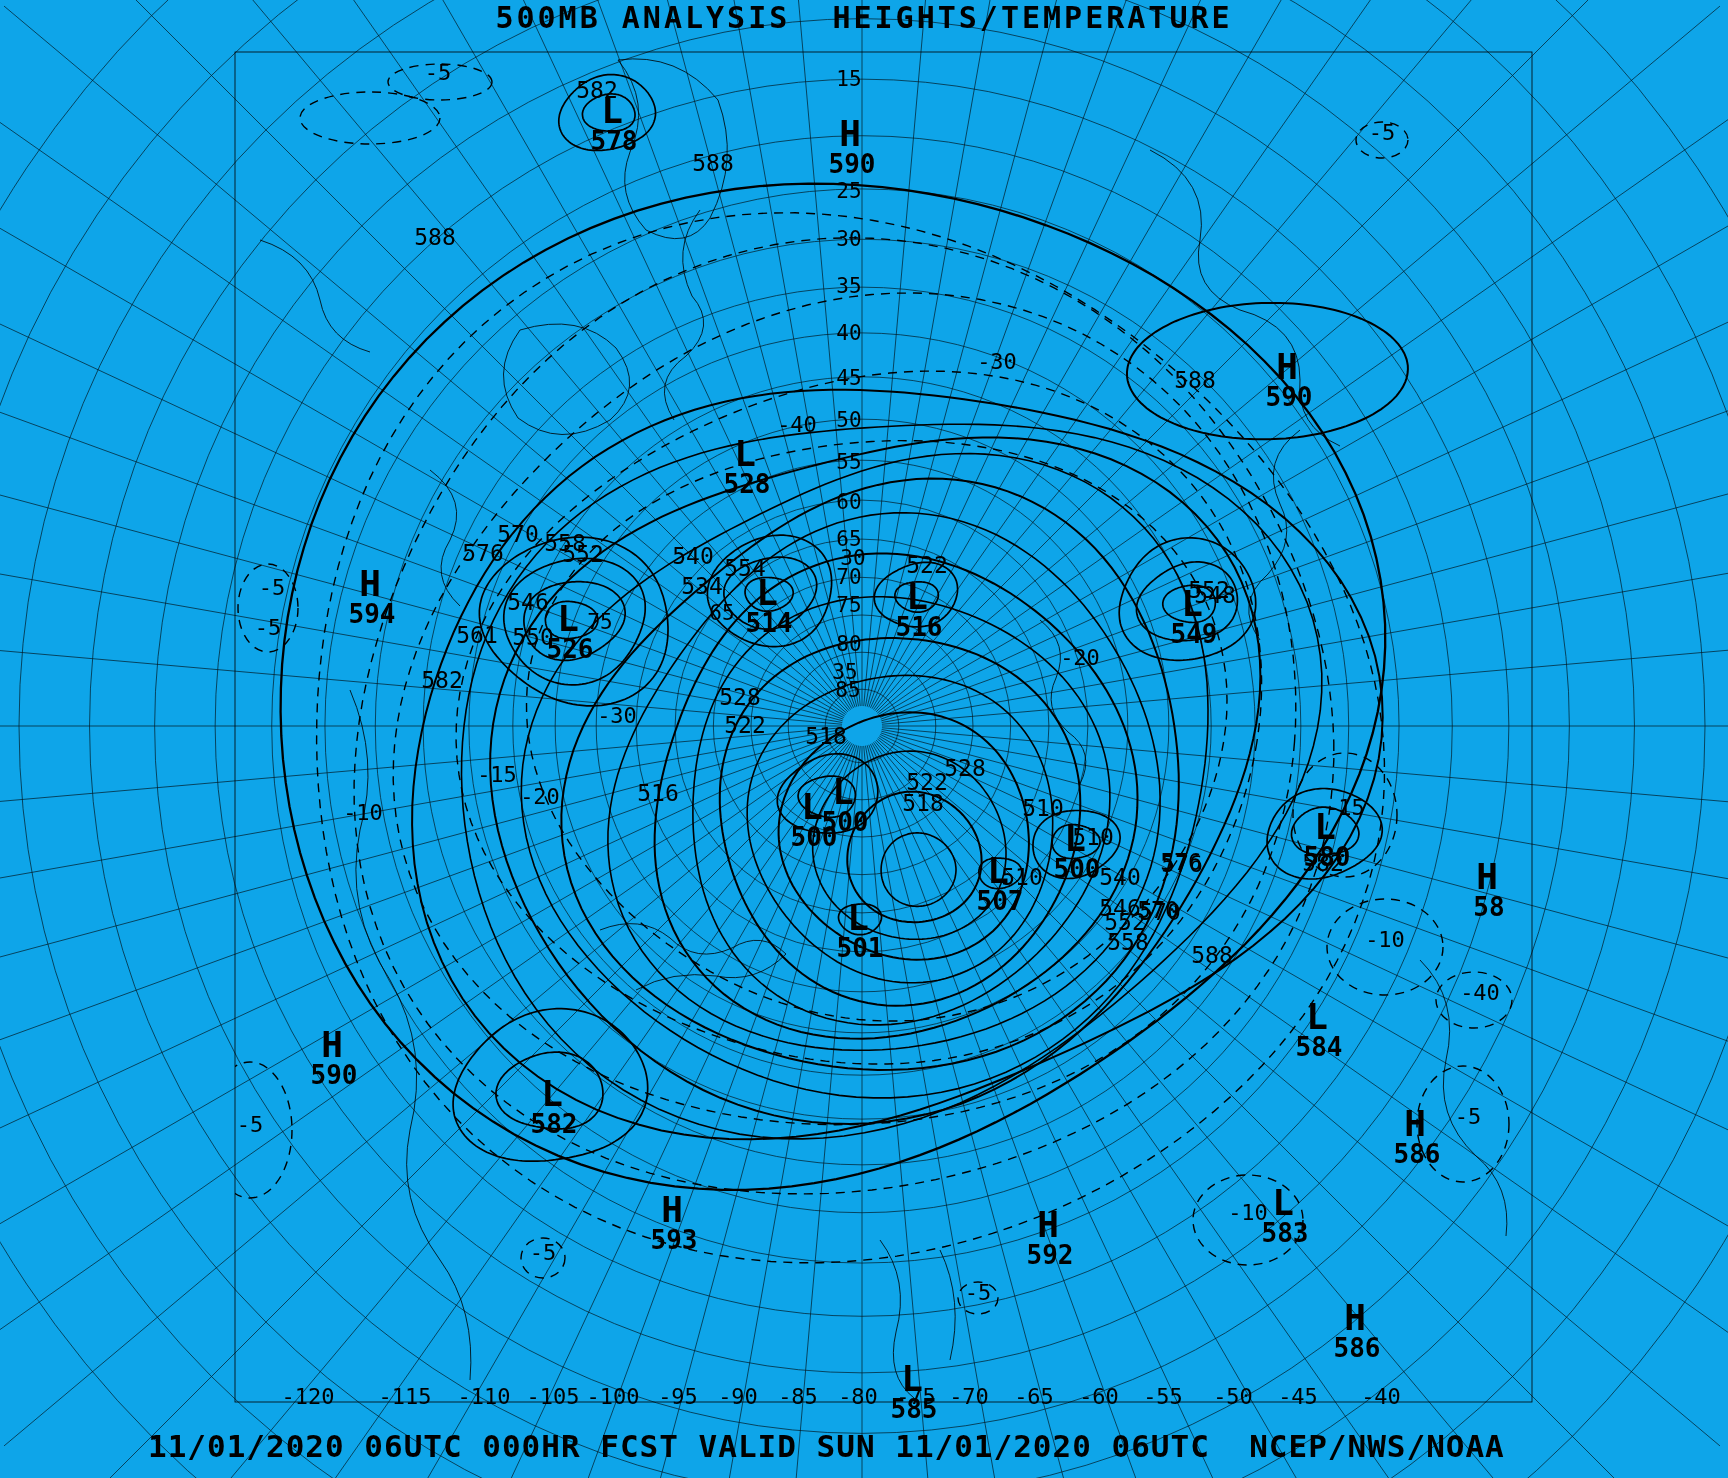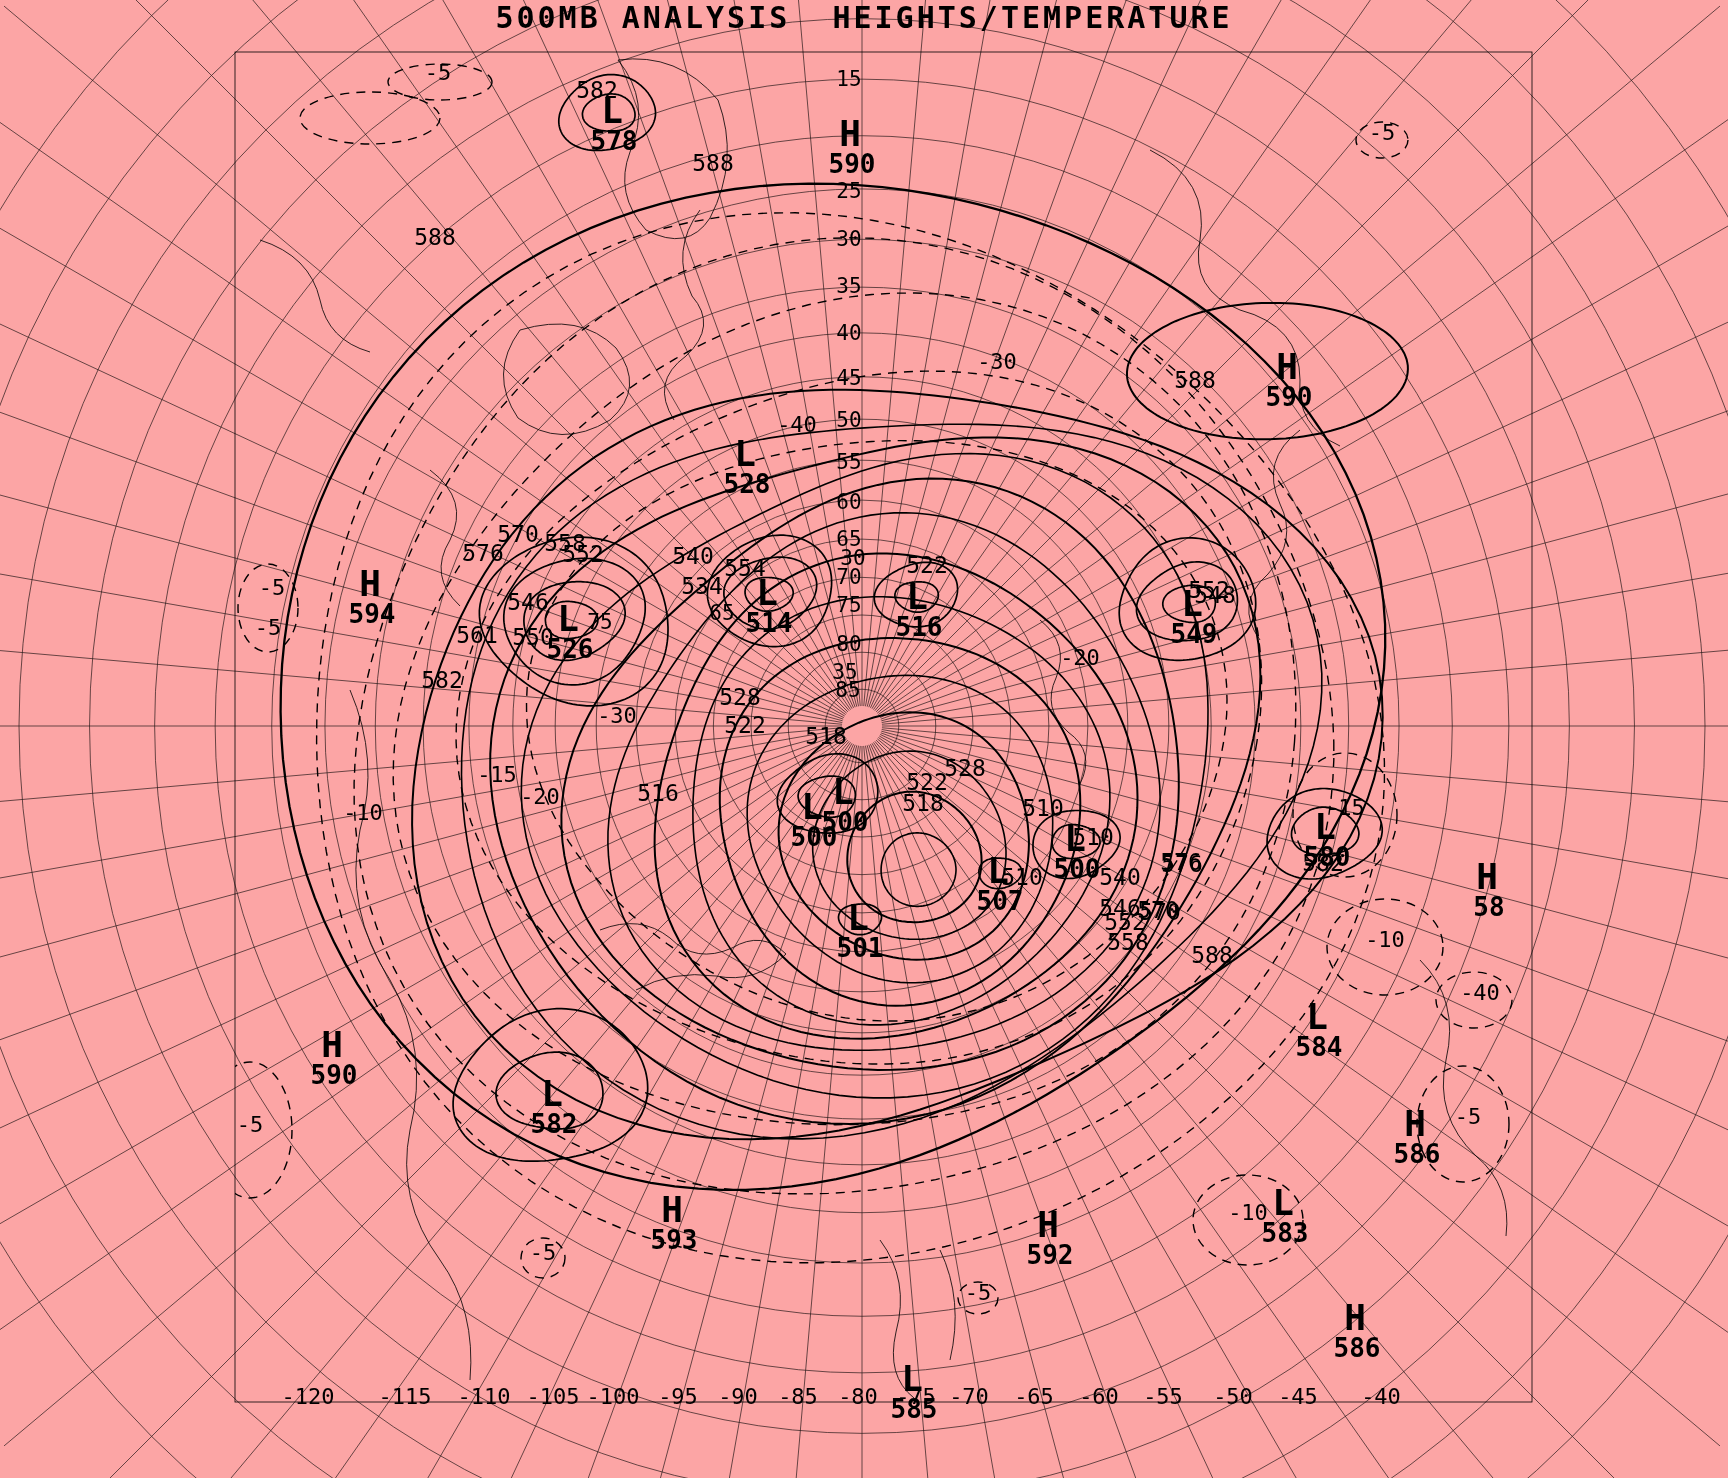--- a/index.html
+++ b/index.html
@@ -1,16 +1,16 @@
 <!DOCTYPE html>
 <html><head>
 <meta charset="utf-8">
 <style>
   html,body{margin:0;padding:0;background:#ffffff;}
-  .page{position:relative;width:1728px;height:1478px;background:#fca5a5;overflow:hidden;
+  .page{position:relative;width:1728px;height:1478px;background:#0ea5e9;overflow:hidden;
         font-family:"DejaVu Sans Mono","Liberation Mono",monospace;color:#000;}
   .title{position:absolute;top:0;left:0;width:1728px;text-align:center;
          font-size:30px;font-weight:bold;letter-spacing:3px;white-space:pre;}
   .footer{position:absolute;top:1428px;left:148px;font-size:31px;font-weight:bold;
           letter-spacing:1px;white-space:pre;}
   svg text{font-family:"DejaVu Sans Mono","Liberation Mono",monospace;fill:#000;}
   svg .ctr-letter{font-size:36px;font-weight:bold;}
   svg .ctr-value{font-size:26px;font-weight:bold;}
   svg .clabel{font-size:23px;}
   svg .tlabel{font-size:22px;}
@@ -338,13 +338,14 @@
         <text x="1283" y="1215" class="ctr-letter" text-anchor="middle">L</text>
         <text x="1285" y="1242" class="ctr-value" text-anchor="middle">583</text>
         <text x="1048" y="1237" class="ctr-letter" text-anchor="middle">H</text>
         <text x="1050" y="1264" class="ctr-value" text-anchor="middle">592</text>
         <text x="1355" y="1330" class="ctr-letter" text-anchor="middle">H</text>
         <text x="1357" y="1357" class="ctr-value" text-anchor="middle">586</text>
         <text x="912" y="1391" class="ctr-letter" text-anchor="middle">L</text>
         <text x="914" y="1418" class="ctr-value" text-anchor="middle">585</text>
       </g>
     </svg>
+  <div class="footer">11/01/2020 06UTC 000HR FCST VALID SUN 11/01/2020 06UTC  NCEP/NWS/NOAA</div>
 </div>
 
 </body></html>

